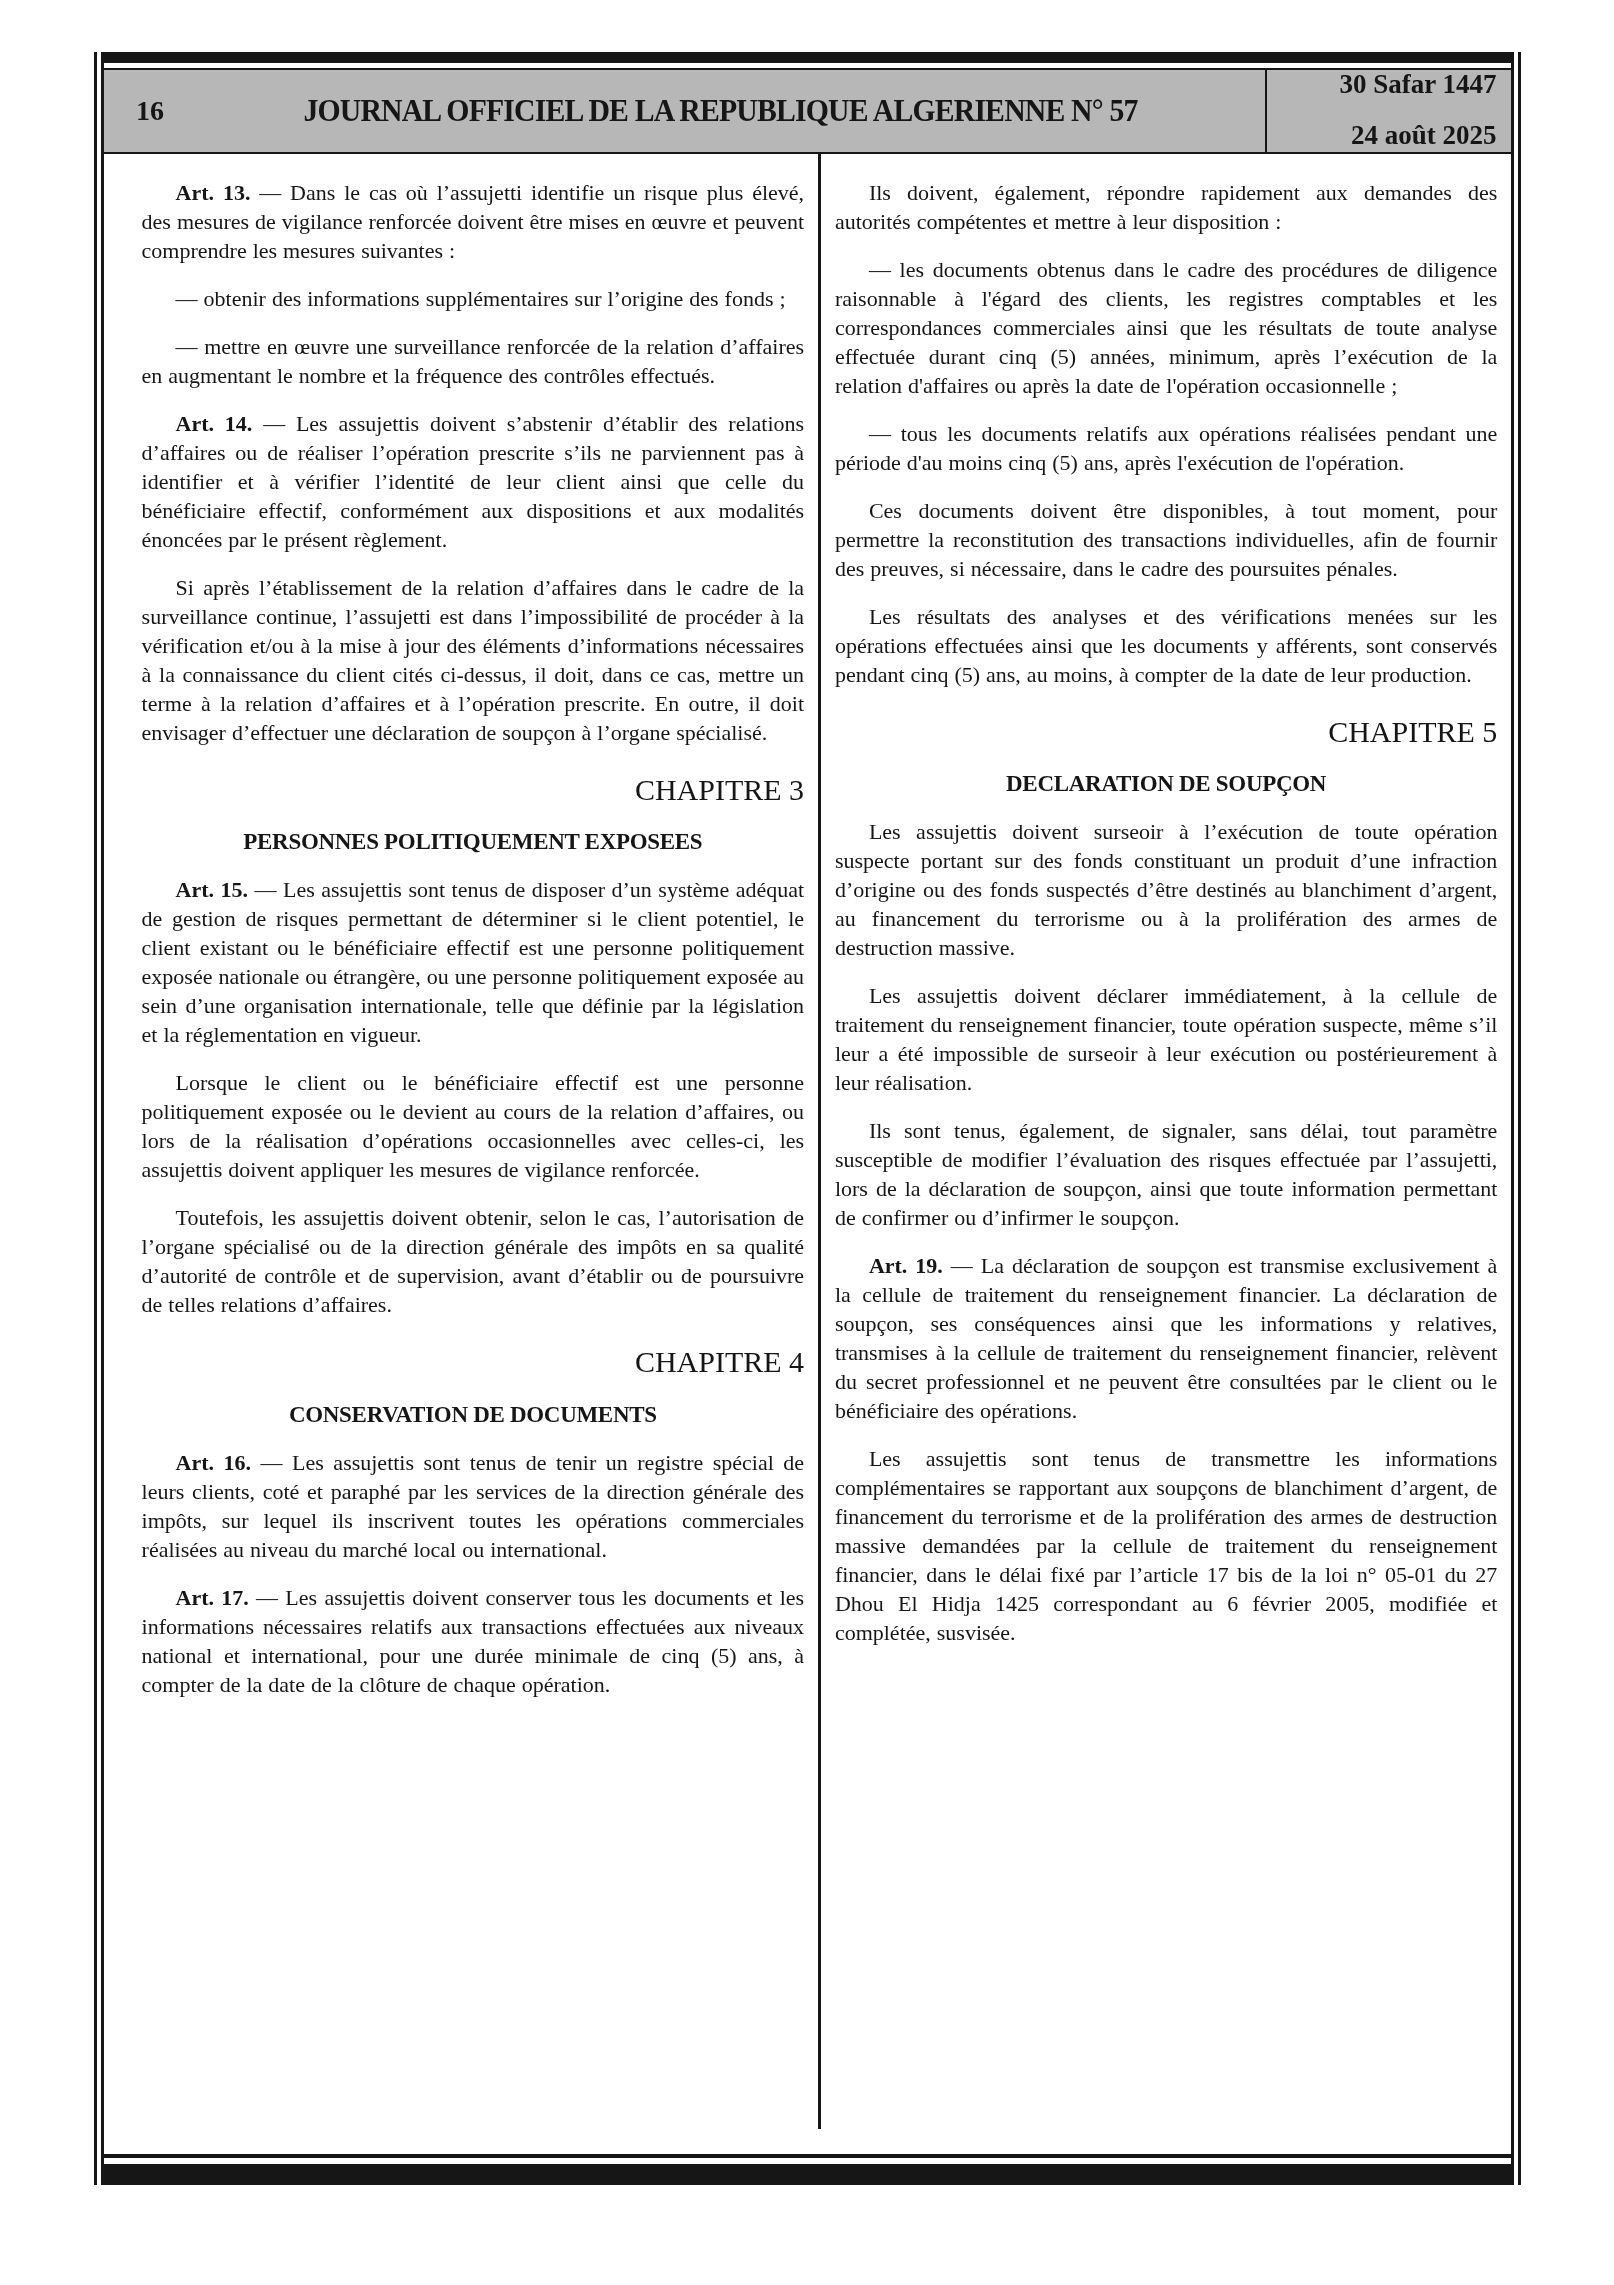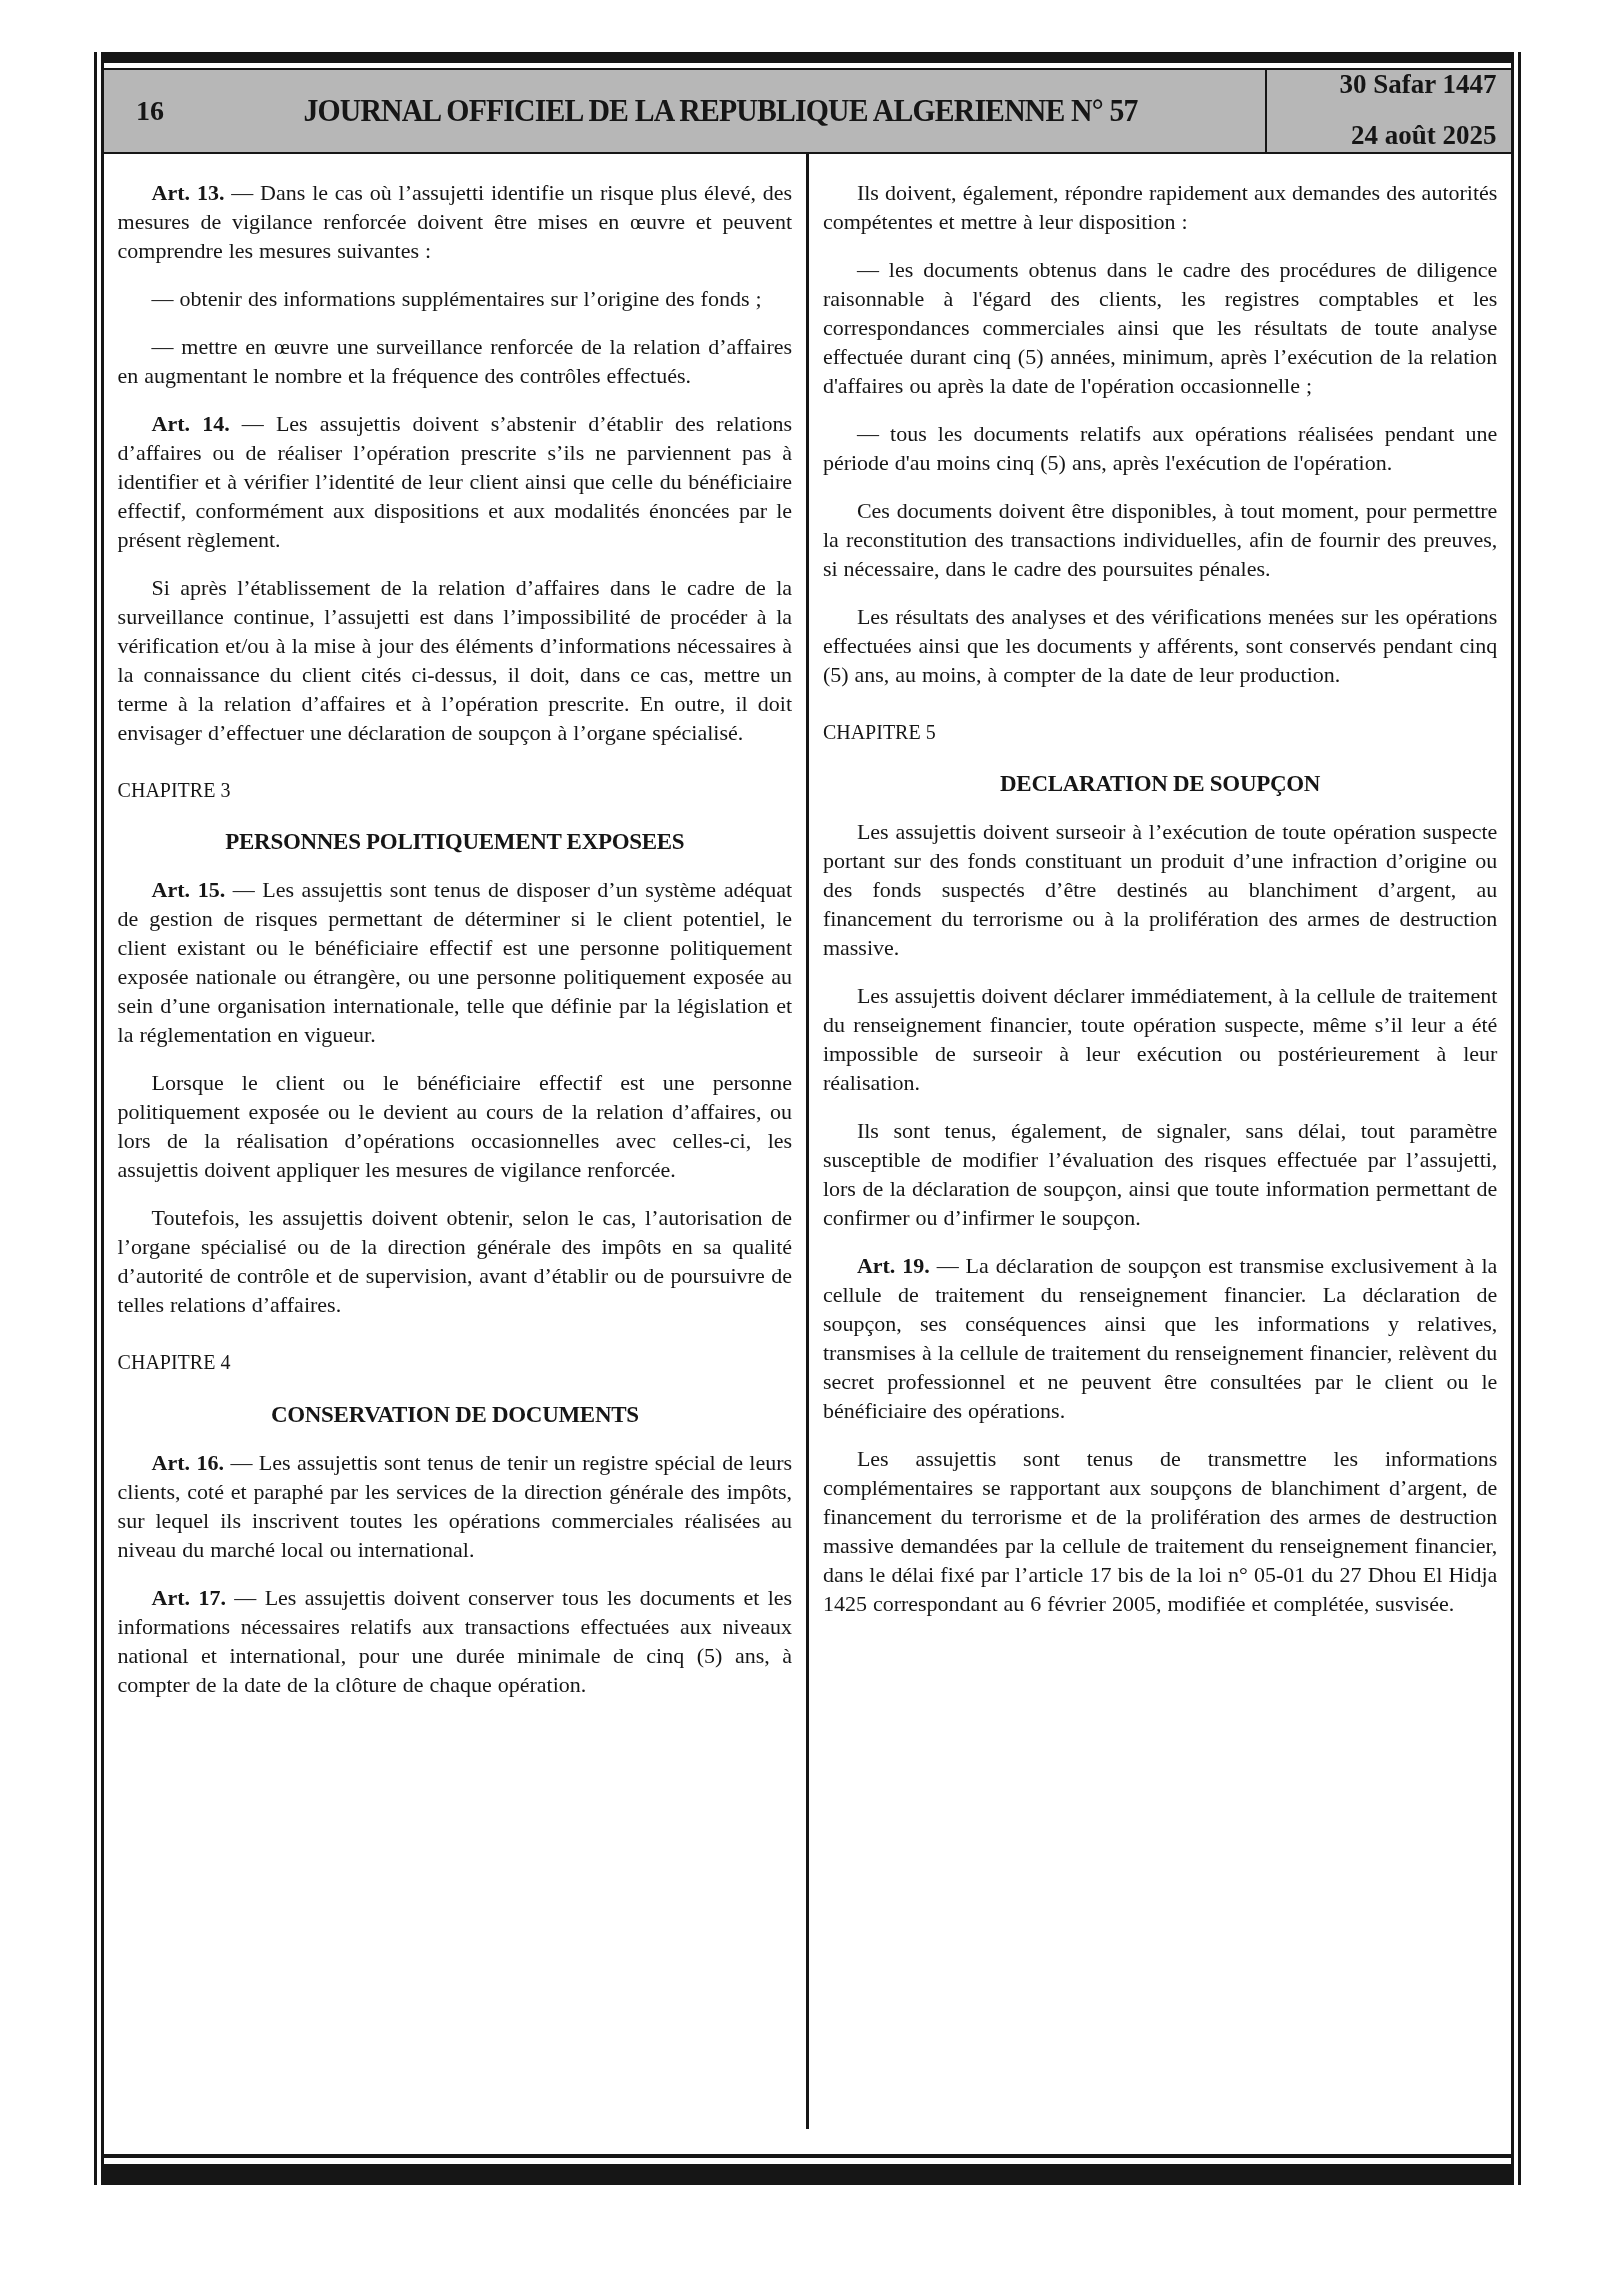--- a/index.html
+++ b/index.html
@@ -75,20 +75,21 @@
     font-weight: bold;
     line-height: 1.1;
     text-align: right;
     white-space: nowrap;
   }
   .content {
     flex: 1 1 auto;
     display: flex;
     align-items: stretch;
     overflow: hidden;
+    padding-left: 24px;
   }
   .col {
     box-sizing: border-box;
     width: calc(50% - 1.8px);
     padding: 5.4px 13.6px 16.3px 13.6px;
   }
   .col-divider {
     width: 3.6px;
     background: #161616;
     margin-bottom: 25px;
@@ -101,23 +102,23 @@
     text-indent: 34px;
     hyphens: none;
     -webkit-hyphens: none;
     word-spacing: 0.5px;
   }
   .col p strong {
     font-weight: bold;
   }
   .col .chapter {
     margin: 29px 0 0 0;
-    font-size: 20px;
+    font-size: 30px;
     line-height: 28px;
-    text-align: left;
+    text-align: right;
     font-weight: normal;
   }
   .col .chapter-title {
     margin: 24.4px 0 4.5px 0;
     font-size: 23px;
     line-height: 28px;
     text-align: center;
     font-weight: bold;
     letter-spacing: -0.3px;
   }

